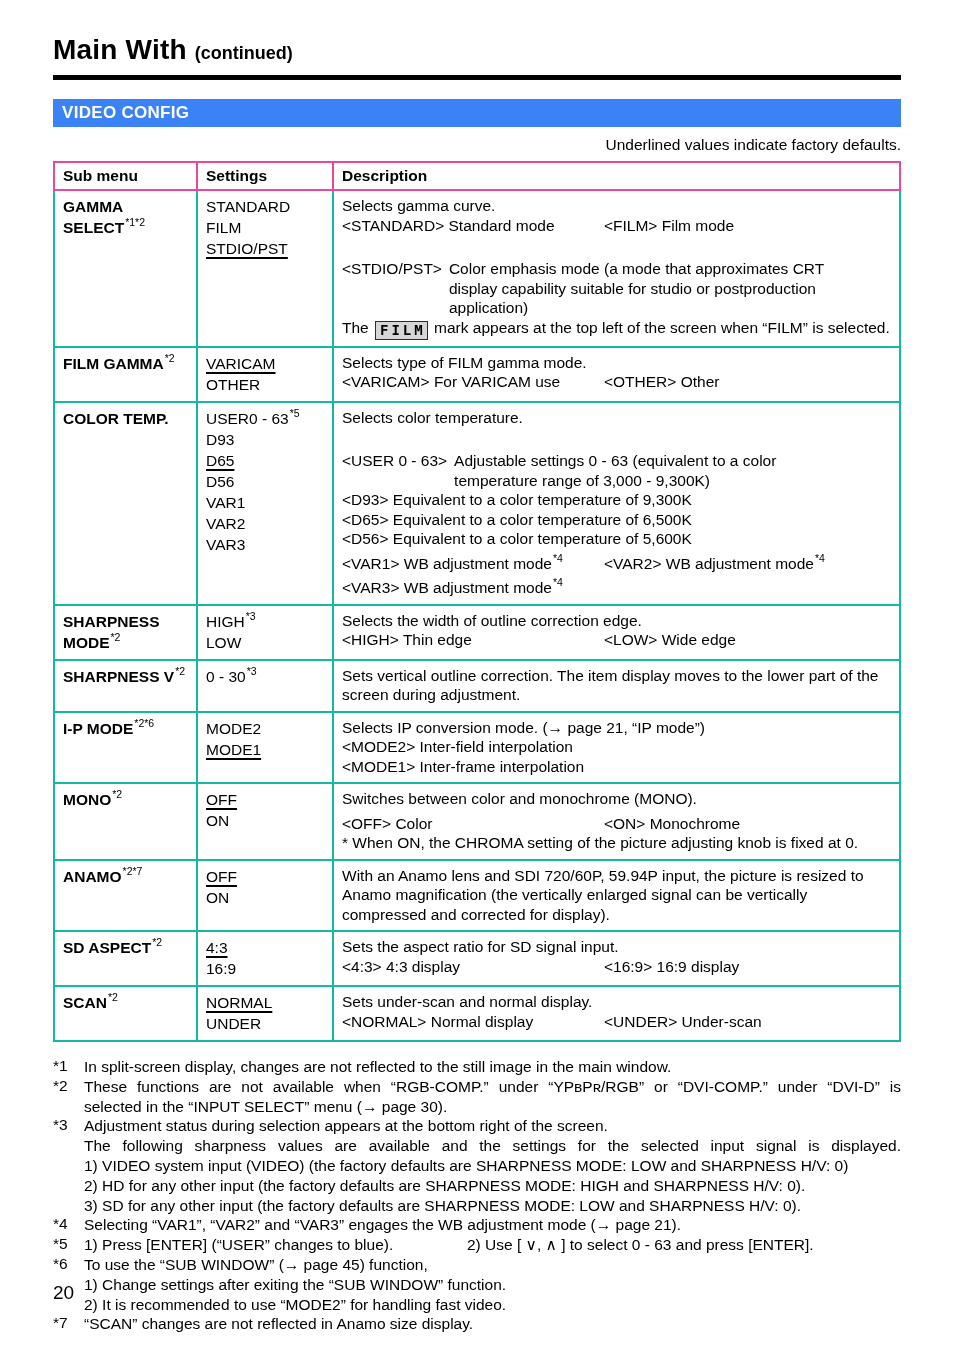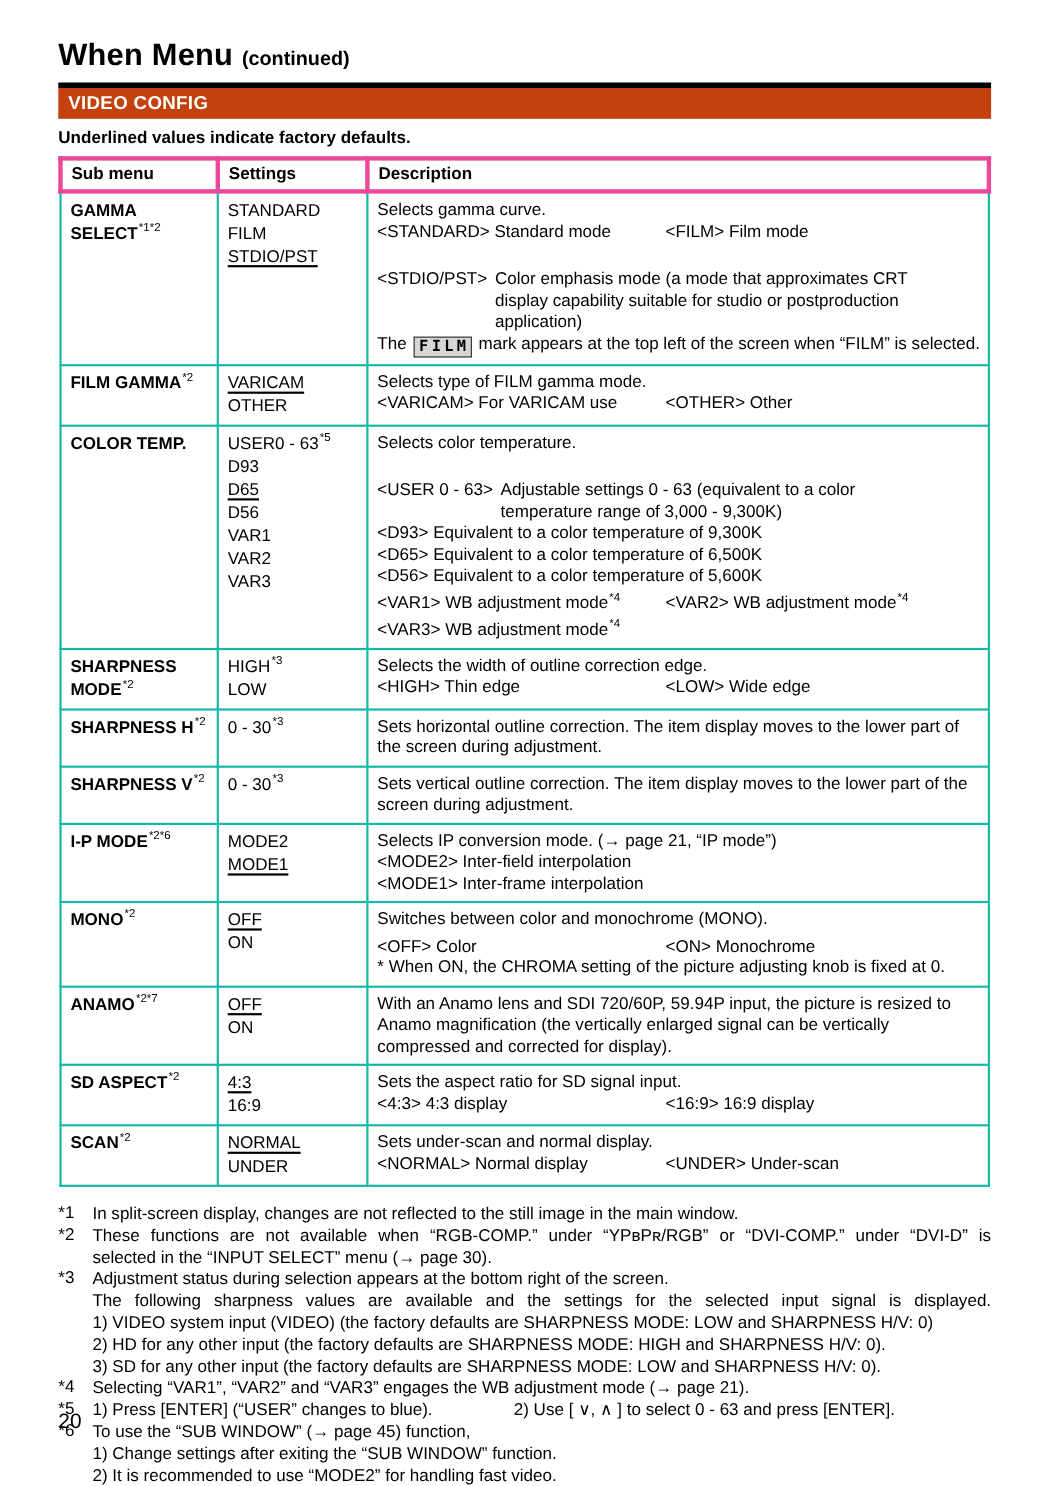--- a/index.html
+++ b/index.html
@@ -8,31 +8,31 @@
     padding:34px 53px 0 53px; background:#fff; color:#000;
     font-family:"Liberation Sans", sans-serif;
   }
   
   .title-row { white-space:nowrap; }
   .title-main { font-size:28px; font-weight:bold; letter-spacing:0.2px; }
   .title-cont { font-size:18px; font-weight:bold; margin-left:8px; }
   .title-rule { height:5px; background:#000; margin-top:9px; }
   
   .section-bar {
-    background:#c2410c; color:#fff; font-weight:bold;
+    margin-top:19px; background:#3b82f6; color:#fff; font-weight:bold;
     font-size:17px; line-height:28px; height:28px; padding:0 9px;
     letter-spacing:0.3px;
   }
-  .defaults-note { text-align:left; font-size:15.5px; margin:9px 0 7px 0;font-weight:bold; }
+  .defaults-note { text-align:right; font-size:15.5px; margin:9px 0 7px 0; }
   
   table.cfg { width:100%; border-collapse:collapse; table-layout:fixed; }
   table.cfg col.c1 { width:143px; }
   table.cfg col.c2 { width:136px; }
   table.cfg th {
-    border:4px solid #ec4899; text-align:left; font-size:15.5px; font-weight:bold;
+    border:2px solid #ec4899; text-align:left; font-size:15.5px; font-weight:bold;
     padding:3px 8px; height:20px;
   }
   table.cfg td {
     border:2px solid #14b8a6; vertical-align:top; font-size:15.5px;
     padding:5px 7px 6px 8px;
   }
   td.submenu { font-weight:bold; }
   td.submenu .sm-line { line-height:21px; }
   td.settings .opt-line { line-height:21px; }
   td.desc .dline { line-height:19.5px; }
@@ -61,21 +61,21 @@
   .jline { text-align:justify; text-align-last:justify; }
   .fn-p1 { display:inline-block; min-width:383px; }
   .pageno { position:absolute; left:53px; bottom:47px; font-size:19px; }
 </style>
 </head>
 <body>
 
 <div class="page">
 
   <div class="title-row">
-    <span class="title-main">When Menu</span><span class="title-cont">(continued)</span>
+    <span class="title-main">Main With</span><span class="title-cont">(continued)</span>
   </div>
   <div class="title-rule"></div>
 
   <div class="section-bar">VIDEO CONFIG</div>
 
   <div class="defaults-note">Underlined values indicate factory defaults.</div>
 
   <table class="cfg">
     <colgroup>
         <col class="c1">
@@ -165,31 +165,20 @@
             <div class="opt-line"><span>HIGH</span><sup>*3</sup></div>
             <div class="opt-line"><span>LOW</span></div>
           </td>
           <td class="desc">
             <div class="dline"><span>Selects the width of outline correction edge.</span></div>
             <div class="dline"><span class="p1">&lt;HIGH&gt; Thin edge</span><span class="p2">&lt;LOW&gt; Wide edge</span></div>
           </td>
         </tr>
         <tr class="row">
           <td class="submenu">
-            <div class="sm-line">SHARPNESS H<sup>*2</sup></div>
-          </td>
-          <td class="settings">
-            <div class="opt-line"><span>0 - 30</span><sup>*3</sup></div>
-          </td>
-          <td class="desc">
-            <div class="dline"><span>Sets horizontal outline correction. The item display moves to the lower part of the screen during adjustment.</span></div>
-          </td>
-        </tr>
-        <tr class="row">
-          <td class="submenu">
             <div class="sm-line">SHARPNESS V<sup>*2</sup></div>
           </td>
           <td class="settings">
             <div class="opt-line"><span>0 - 30</span><sup>*3</sup></div>
           </td>
           <td class="desc">
             <div class="dline"><span>Sets vertical outline correction. The item display moves to the lower part of the screen during adjustment.</span></div>
           </td>
         </tr>
         <tr class="row">

